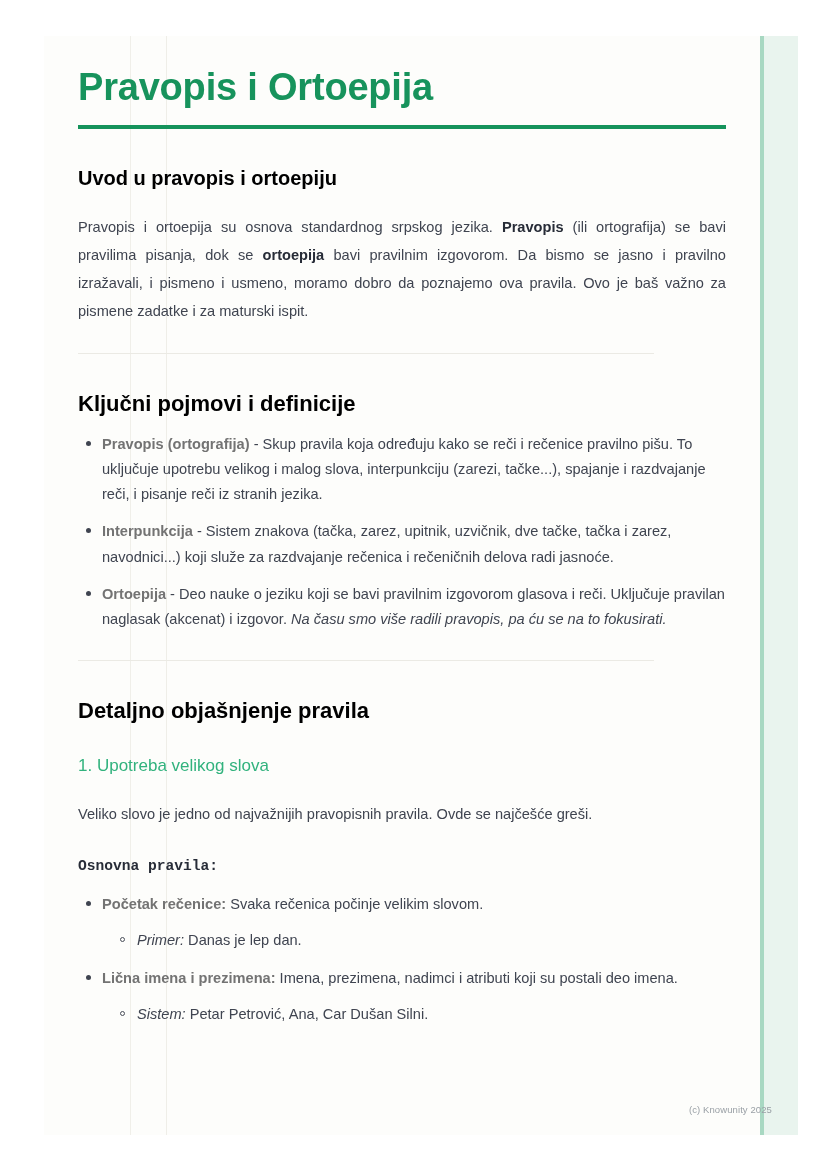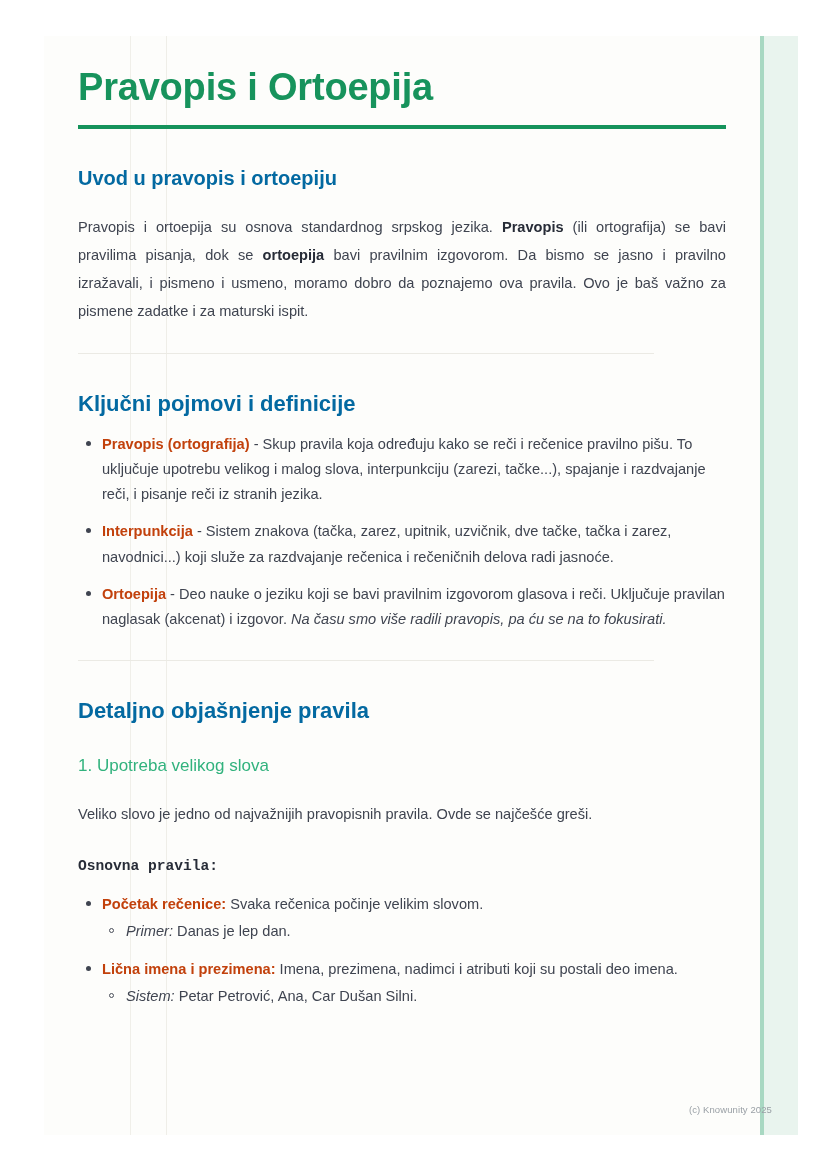--- a/index.html
+++ b/index.html
@@ -79,21 +79,21 @@
     margin-top: 16px;
     width: 648px;
     height: 4px;
     background: #15935b;
   }
 
   h2.section-title {
     margin: 36px 0 0 0;
     font-size: 20px;
     font-weight: bold;
-    color: #0369a1;
+    color: #000000;
     line-height: 1.3;
   }
   h2.section-title.big {
     font-size: 22px;
   }
   h3.sub-title {
     margin: 30px 0 0 0;
     font-size: 17px;
     font-weight: normal;
     color: #31b27d;
@@ -143,26 +143,26 @@
   ul.bullets > li:first-child { margin-top: 4px; }
   ul.bullets > li > .dot {
     position: absolute;
     left: 8px;
     top: 9px;
     width: 5px;
     height: 5px;
     border-radius: 50%;
     background: #3f4450;
   }
-  ul.bullets b { color: #c2410c; font-weight: bold; }
+  ul.bullets b { color: #737373; font-weight: bold; }
   ul.bullets i { font-style: italic; color: #3f4450; }
 
   ul.sub-bullets {
     list-style: none;
-    margin: 0;
+    margin: 11px;
     padding: 0;
   }
   ul.sub-bullets > li {
     position: relative;
     padding-left: 24px;
     margin-top: 2px;
     font-size: 14.6px;
     line-height: 1.72;
     color: #3f4450;
   }

